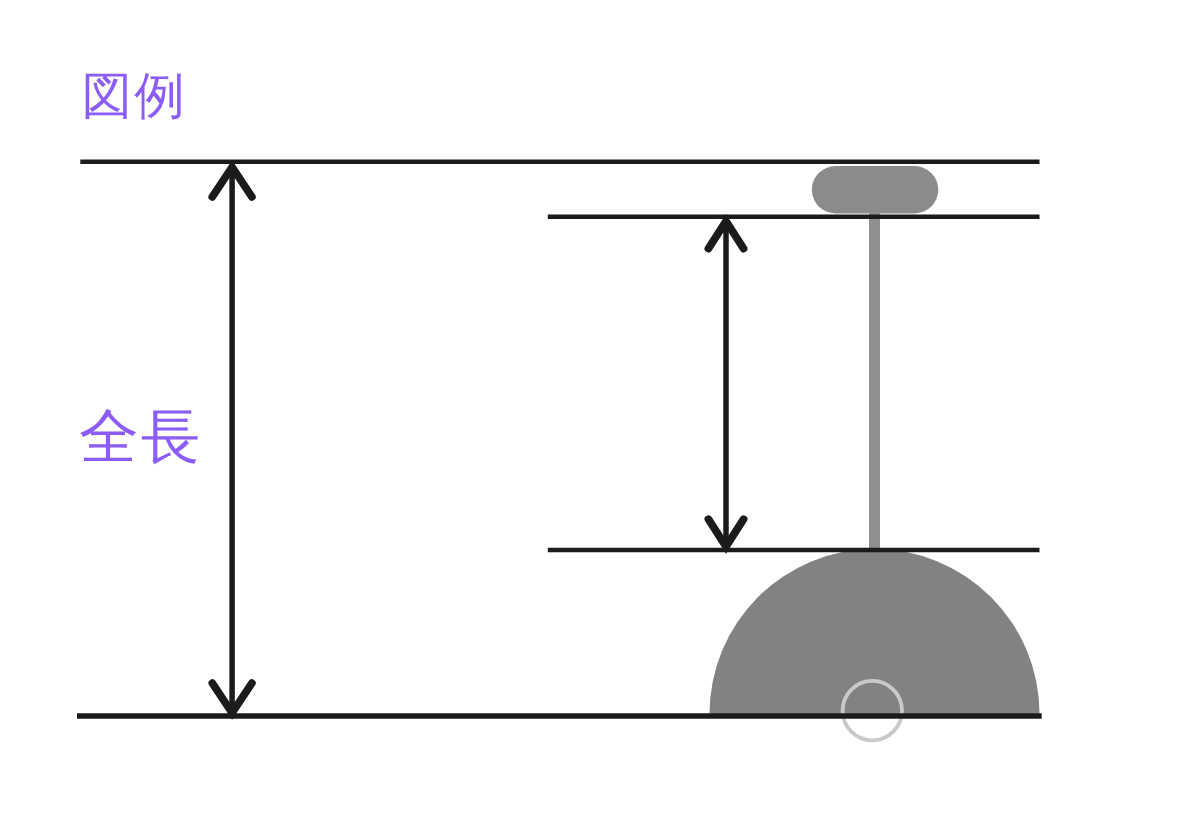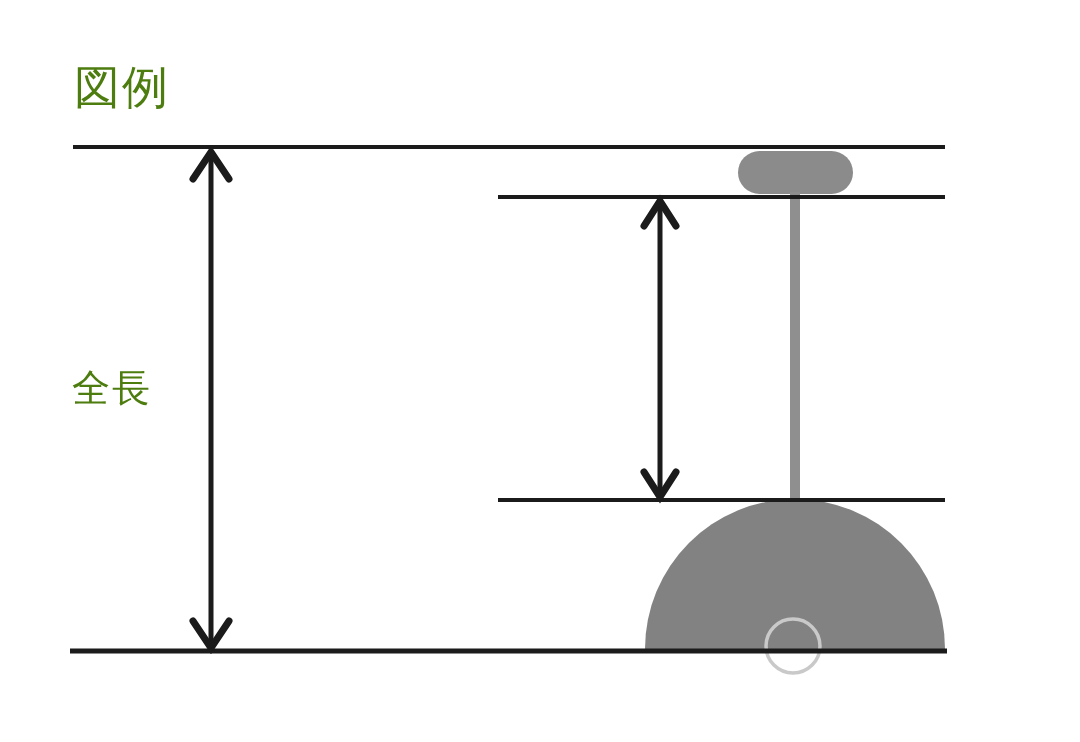--- a/index.html
+++ b/index.html
@@ -17,35 +17,35 @@
   }
   .diagram-svg {
     position: absolute;
     left: 0;
     top: 0;
     width: 1080px;
     height: 742px;
   }
   .txt {
     position: absolute;
-    color: #4d7c0f;
+    color: #8b5cf6;
     font-weight: 500;
     line-height: 1.1;
     white-space: nowrap;
   }
   .legend-title {
     left: 74px;
     top: 62px;
     font-size: 46px;
     letter-spacing: 2px;
   }
   .total-length-label {
     left: 72px;
     top: 368px;
-    font-size: 38px;
+    font-size: 54px;
     letter-spacing: 2px;
   }
   .cord-length-label {
     left: 368px;
     top: 318px;
     font-size: 45px;
     letter-spacing: 1px;
   }
 </style>
 </head>

